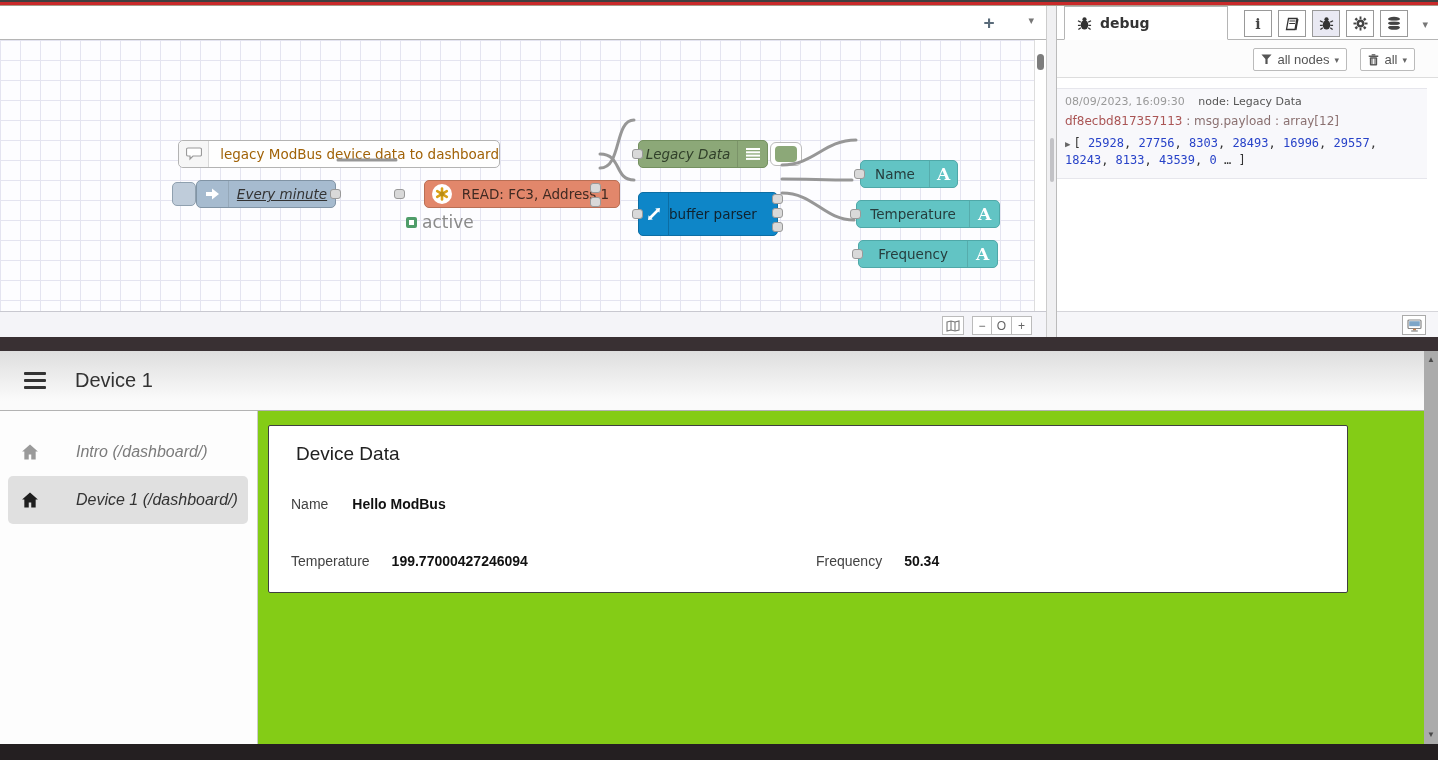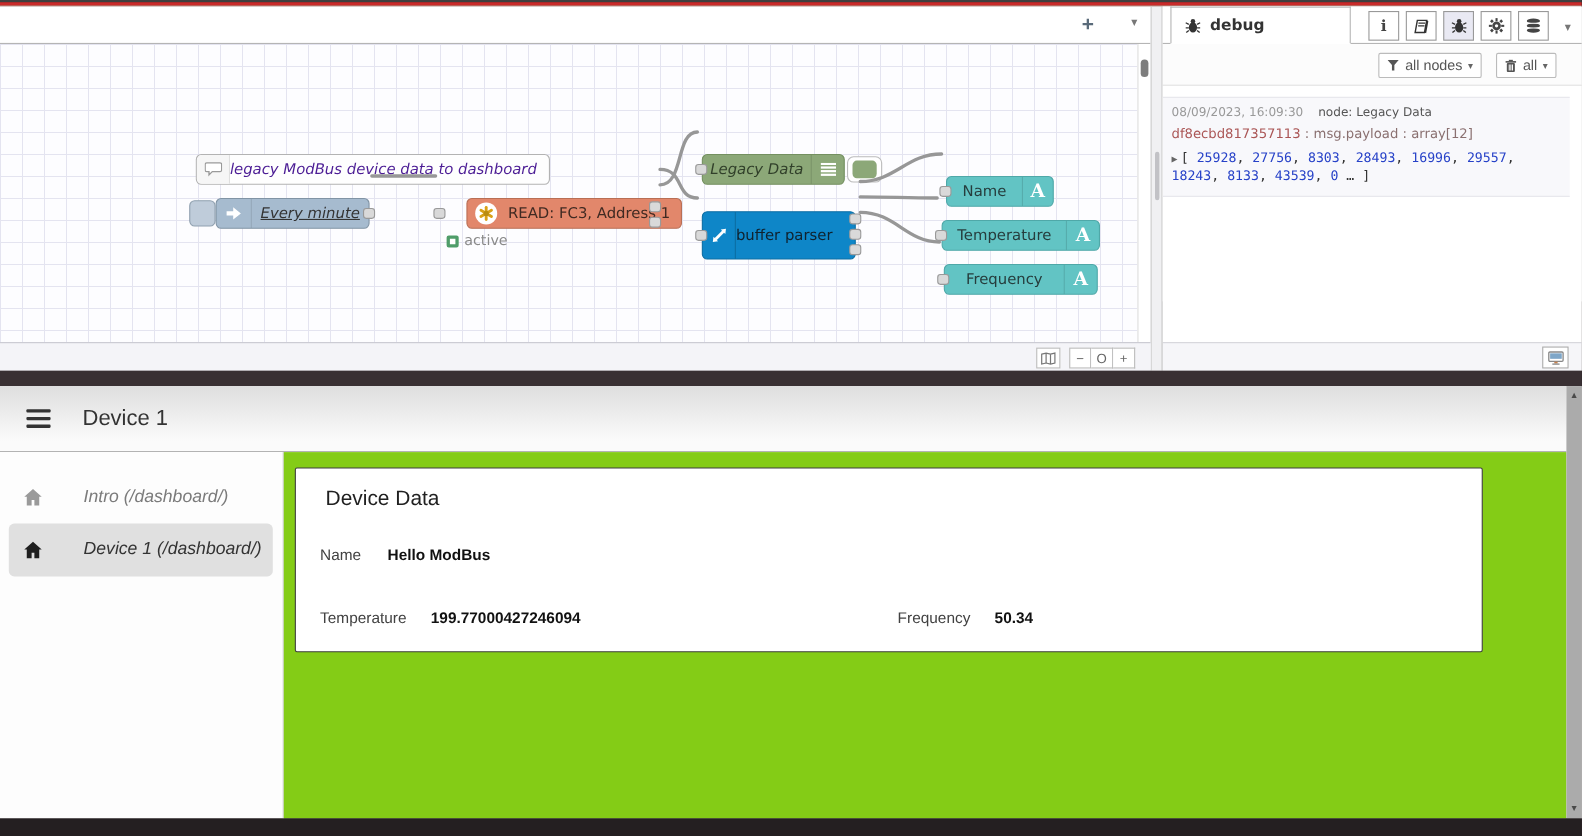--- a/index.html
+++ b/index.html
@@ -36,33 +36,33 @@
   .zoom-btn + .zoom-btn { border-left:none; }
   .nav-btn { position:absolute; right:82px; top:4px; width:22px; height:19px; border:1px solid #bbb; background:#fff; cursor:pointer; display:flex; align-items:center; justify-content:center; }
 
   
   .wires { position:absolute; left:0; top:34px; width:1034px; height:271px; pointer-events:none; }
   .nr-node { position:absolute; height:28px; border-radius:5px; display:flex; align-items:center; font-size:13.5px; color:#333; cursor:pointer; }
   .port { position:absolute; width:11px; height:10px; background:#d9d9d9; border:1px solid #999; border-radius:3px; cursor:crosshair; }
 
   .comment-node { left:178px; top:100px; width:322px; background:#fefefe; border:1px solid #b3b3b3; }
   .comment-icon-box { width:30px; height:100%; display:flex; align-items:center; justify-content:center; border-right:1px solid #d8d8d8; background:#f6f6f6; border-radius:5px 0 0 5px; }
-  .comment-label { flex:1; text-align:left; font-style:italic; color:#4c1d95; }
+  .comment-label { flex:1; text-align:right; color:#a16207; }
 
   .inject-btn { position:absolute; left:172px; top:142px; width:24px; height:24px; background:#bfccda; border:1px solid #8fa0af; border-radius:5px; cursor:pointer; }
   .inject-node { left:196px; top:140px; width:140px; background:#a6bbcf; border:1px solid #8194a5;text-decoration:underline; }
   .inject-icon-box { width:32px; height:100%; display:flex; align-items:center; justify-content:center; border-right:1px solid rgba(0,0,0,0.1); }
   .inject-label { flex:1; text-align:center; font-style:italic; color:#333; }
 
   .read-node { left:424px; top:140px; width:196px; background:#e2876b; border:1px solid #b96f55; }
   .read-icon-circle { width:20px; height:20px; margin-left:7px; background:#fff; border-radius:50%; display:flex; align-items:center; justify-content:center; }
   .read-label { flex:1; text-align:center; color:#402a22; }
   .node-status { position:absolute; left:406px; top:172px; display:flex; align-items:center; }
   .status-dot { width:11px; height:11px; border:3px solid #4f9d69; border-radius:2px; background:#fff; }
-  .status-text { margin-left:5px; font-size:13px; color:#8a8a8a; }
+  .status-text { margin-left:5px; font-size:17px; color:#8a8a8a; }
 
   .legacy-node { left:638px; top:100px; width:130px; background:#8ca878; border:1px solid #749060; }
   .legacy-label { flex:1; text-align:center; font-style:italic; color:#31402a; }
   .legacy-icon-box { width:30px; height:100%; display:flex; align-items:center; justify-content:center; border-left:1px solid rgba(0,0,0,0.12); }
   .legacy-toggle { position:absolute; left:770px; top:102px; width:32px; height:24px; background:#fff; border:1px solid #bbb; border-radius:6px; cursor:pointer; }
   .legacy-toggle-inner { position:absolute; left:4px; top:3px; width:22px; height:16px; background:#8ca878; border-radius:4px; }
 
   .parser-node { left:638px; top:152px; width:140px; height:44px; background:#0e86c8; border:1px solid #0c6ea4; }
   .parser-icon-box { width:30px; height:100%; display:flex; align-items:center; justify-content:center; border-right:1px solid rgba(0,0,0,0.18); }
   .parser-label { flex:1; text-align:left; color:#10222e; }

